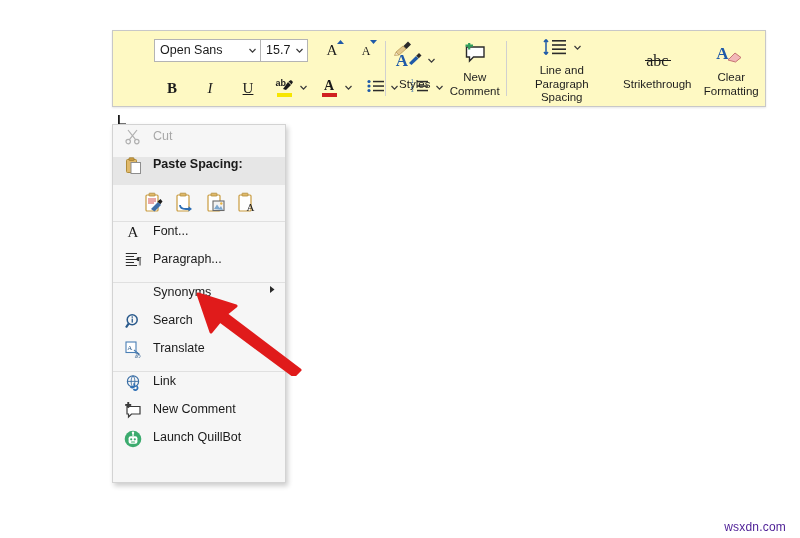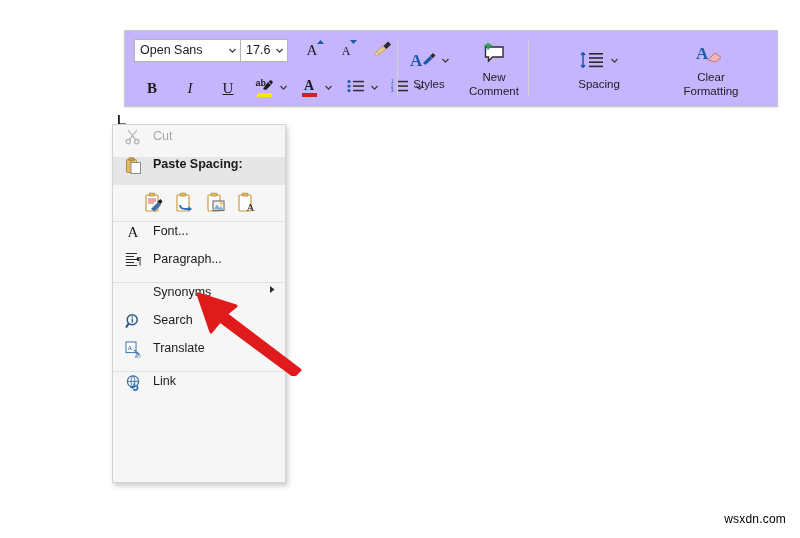--- a/index.html
+++ b/index.html
@@ -6,27 +6,28 @@
     margin: 0; padding: 0;
     width: 800px; height: 538px;
     background: #ffffff;
     font-family: "Liberation Sans", sans-serif;
     overflow: hidden;
   }
   #stage { position: relative; width: 800px; height: 538px; background:#fff; }
 
   
   #mini-toolbar {
-    position: absolute; left: 124px; top: 30px;
+    position: absolute; left: 112px; top: 30px;
     width: 654px; height: 77px;
-    background: #c4b5fd;
+    background: #fef9c3;
     border: 1px solid #c8c8c8;
     box-sizing: border-box;
     display: flex; flex-direction: column;
     box-shadow: 0 1px 2px rgba(0,0,0,0.10);
+    padding-left: 32px;
   }
   .tb-rows { display:flex; flex-direction:column; flex:1 1 auto; }
   .tb-row { display:flex; align-items:center; height:38px; }
   .tb-left-col { width: 272px; display:flex; flex-direction:column; }
   .tb-right-col { flex:1 1 auto; display:flex; align-items:stretch; }
 
   
   .combo {
     background:#fff; border:1px solid #b4b4b4; box-sizing:border-box;
     height:23px; display:flex; align-items:center;
@@ -102,22 +103,22 @@
   
   #text-caret-mark {
     position:absolute; left:117px; top:113px; width:12px; height:12px;
   }
 
   
   #red-arrow { position:absolute; left:196px; top:288px; }
 
   
   #watermark {
-    position:absolute; right:14px; bottom:12px;
-    font-size:12px; color:#000000; letter-spacing:0.2px;
+    position:absolute; right:14px; bottom:4px;
+    font-size:12px; color:#4c1d95; letter-spacing:0.2px;
   }
 </style>
 </head>
 <body>
 
 <div id="stage">
 
   <div id="mini-toolbar">
     <div class="tb-rows">
 
@@ -126,21 +127,21 @@
           <div style="display:flex;align-items:center;height:38px;">
             <div class="combo" id="font-name-combo">
               <span class="val">Open Sans</span>
               <span class="caret">
                 <svg width="9" height="9" viewBox="0 0 9 9">
                     <path d="M1.5 3 L4.5 6.2 L7.5 3" stroke="#3a3a3a" stroke-width="1.2" fill="none"></path>
                   </svg>
               </span>
             </div>
             <div class="combo" id="font-size-combo">
-              <span class="val">17.6</span>
+              <span class="val">15.7</span>
               <span class="caret">
                 <svg width="9" height="9" viewBox="0 0 9 9">
                     <path d="M1.5 3 L4.5 6.2 L7.5 3" stroke="#3a3a3a" stroke-width="1.2" fill="none"></path>
                   </svg>
               </span>
             </div>
 
             <div class="icon-btn" style="margin-left:10px;">
               <span style="position:relative;">
                 <span class="glyph-A">A</span>
@@ -292,24 +293,32 @@
             <rect x="9" y="2" width="14" height="1.6" fill="#2b2b2b"></rect>
             <rect x="9" y="6.2" width="14" height="1.6" fill="#2b2b2b"></rect>
             <rect x="9" y="10.4" width="14" height="1.6" fill="#2b2b2b"></rect>
             <rect x="9" y="14.6" width="14" height="1.6" fill="#2b2b2b"></rect>
           </svg>
           <svg style="position:absolute;left:38px;top:8px;" width="9" height="9" viewBox="0 0 9 9">
               <path d="M1.5 3 L4.5 6.2 L7.5 3" stroke="#3a3a3a" stroke-width="1.2" fill="none"></path>
             </svg>
         </div>
         <div class="lbl" style="max-width:134px;">
+          <div>Line and Paragraph</div>
           <div>Spacing</div>
         </div>
       </div>
 
+      <div class="big-btn" style="width:100px;">
+        <div class="big-icon" style="position:relative;">
+          <span style="font-size:16px;color:#1b1b1b;font-family:'Liberation Serif',serif;">abc</span>
+          <span style="position:absolute;left:-1px;top:12px;width:26px;height:1.4px;background:#1b1b1b;"></span>
+        </div>
+        <div class="lbl" style="max-width:98px;">Strikethrough</div>
+      </div>
 
       <div class="big-btn" style="width:84px;">
         <div class="big-icon" style="position:relative;width:34px;">
           <span style="font-weight:bold;font-size:17px;color:#1f5aa8;font-family:'Liberation Serif',serif;position:absolute;left:2px;top:3px;">A</span>
           <svg style="position:absolute;left:12px;top:9px;" width="18" height="14" viewBox="0 0 18 14">
             <path d="M2 10 L9 3 L15 7.5 L9.5 12 Z" fill="#f2b8b8" stroke="#c06a6a" stroke-width="0.9"></path>
           </svg>
         </div>
         <div class="lbl" style="max-width:82px;">
           <div>Clear</div>
@@ -449,21 +458,45 @@
         <svg width="17" height="17" viewBox="0 0 17 17">
           <circle cx="8" cy="7.4" r="5.6" fill="none" stroke="#3a6ea5" stroke-width="1.2"></circle>
           <path d="M2.4 7.4 H13.6 M8 1.8 C5.5 4 5.5 11 8 13 C10.5 11 10.5 4 8 1.8" stroke="#3a6ea5" stroke-width="0.9" fill="none"></path>
           <path d="M5.5 12.5 a2.2 2.2 0 1 0 3-3" stroke="#2e6fb5" stroke-width="1.7" fill="none"></path>
           <path d="M8.5 15 a2.2 2.2 0 1 0 3-3" stroke="#2e6fb5" stroke-width="1.7" fill="none"></path>
         </svg>
       </span>
       <span class="mi-lbl">Link</span>
     </div>
 
-
+    <div class="mi">
+      <span class="mi-ico">
+        <svg width="18" height="17" viewBox="0 0 18 17">
+          <path d="M3 4.5 H16 V12 H7.5 L4.5 15 V12 H3 Z" fill="#ffffff" stroke="#3a3a3a" stroke-width="1.2"></path>
+          <rect x="1.2" y="2" width="6" height="1.9" fill="#3a3a3a"></rect>
+          <rect x="3.3" y="-0.1" width="1.9" height="6" fill="#3a3a3a"></rect>
+        </svg>
+      </span>
+      <span class="mi-lbl">New Comment</span>
+    </div>
+
+    <div class="mi">
+      <span class="mi-ico">
+        <svg width="18" height="18" viewBox="0 0 18 18">
+          <circle cx="9" cy="9" r="8.3" fill="#3cab6e"></circle>
+          <rect x="4.6" y="6.2" width="8.8" height="7.6" rx="2" fill="#ffffff"></rect>
+          <circle cx="7.2" cy="9.3" r="1.1" fill="#3cab6e"></circle>
+          <circle cx="10.8" cy="9.3" r="1.1" fill="#3cab6e"></circle>
+          <rect x="7" y="11.6" width="4" height="1" rx="0.5" fill="#3cab6e"></rect>
+          <rect x="8.4" y="3" width="1.3" height="3.2" fill="#ffffff"></rect>
+          <circle cx="9" cy="2.7" r="1.2" fill="#ffffff"></circle>
+        </svg>
+      </span>
+      <span class="mi-lbl">Launch QuillBot</span>
+    </div>
   </div>
 
   <div id="red-arrow">
     <svg width="112" height="88" viewBox="0 0 112 88">
       <path d="M2 6 L40 18 L30 26 L104 82 L98 88 L24 33 L15 44 Z" fill="#e01b1b" stroke="#e01b1b" stroke-width="3" stroke-linejoin="round"></path>
     </svg>
   </div>
 
   <div id="watermark">wsxdn.com</div>
 

